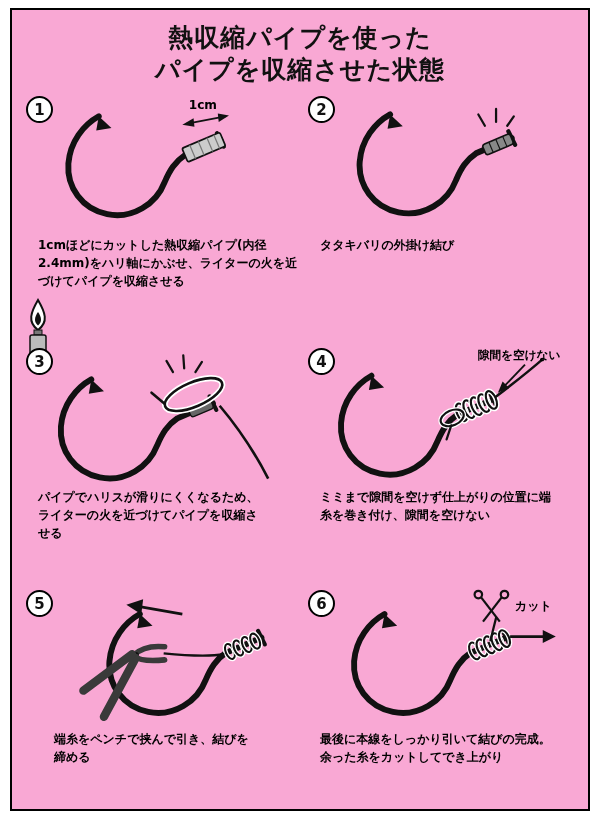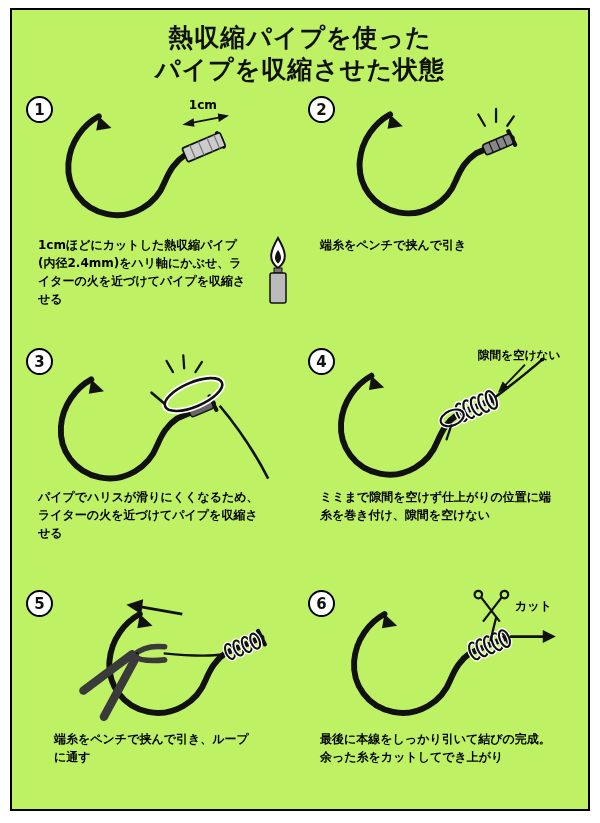--- a/index.html
+++ b/index.html
@@ -3,21 +3,21 @@
 <meta charset="utf-8">
 <style>
   html,body { margin:0; padding:0; background:#ffffff; }
   body {
     width:600px; height:823px; position:relative;
     font-family:"DejaVu Sans", sans-serif; color:#111;
   }
   .frame {
     position:absolute; left:10px; top:8px; right:10px; bottom:12px;
     border:2px solid #000; box-sizing:border-box; padding:4px 6px;
-    background:#bef264;
+    background:#f9a8d4;
   }
   .title {
     text-align:center; font-weight:bold; font-size:25px; line-height:1.28;
     margin-top:8px; letter-spacing:1px;
   }
   .steps {
     display:grid; grid-template-columns:1fr 1fr;
     grid-template-rows:252px 242px 1fr;
     margin-top:6px;
   }
@@ -26,21 +26,21 @@
     position:absolute; top:4px; left:8px; width:27px; height:27px;
     border:2px solid #000; border-radius:50%; box-sizing:border-box;
     display:flex; align-items:center; justify-content:center;
     font-weight:bold; font-size:15px; background:#fff; z-index:2;
   }
   .illus { display:block; margin:0 auto; }
   .caption {
     font-size:12px; font-weight:bold; line-height:1.5;
     padding:2px 6px 0 20px; color:#000;
   }
-  .cap-row { display:flex; align-items:flex-start; gap:6px; padding-right:2px; }
+  .cap-row { display:flex; align-items:flex-start; gap:6px; padding-right:2px;flex-direction:column; }
   .cap-row .caption { flex:1; padding-right:0; }
   svg .ink { stroke:#111; fill:none; }
   svg text { fill:#000; }
 </style>
 </head>
 <body>
 
 <svg width="0" height="0" style="position:absolute" aria-hidden="true">
   <symbol id="hook-shape" viewBox="0 0 210 160">
     <path class="ink" stroke-width="7" stroke-linecap="round" d="M58 24 C40 34, 24 54, 22 80 C20 108, 38 134, 68 140 C98 146, 126 128, 136 102 C142 88, 148 78, 160 70 L202 52"></path>
@@ -95,21 +95,21 @@
           <line x1="188" y1="48" x2="188" y2="60" stroke="#111" stroke-width="1.2"></line>
           <line x1="196" y1="48" x2="196" y2="60" stroke="#111" stroke-width="1.2"></line>
           <line x1="204" y1="48" x2="204" y2="60" stroke="#111" stroke-width="1.2"></line>
         </g>
         <g stroke="#111" stroke-width="2.4" stroke-linecap="round">
           <line x1="182" y1="34" x2="175" y2="22"></line>
           <line x1="194" y1="30" x2="194" y2="16"></line>
           <line x1="206" y1="34" x2="213" y2="24"></line>
         </g>
       </svg>
-      <div class="caption" style="max-width:150px">端糸をペンチで挟んで引き</div>
+      <div class="caption" style="max-width:150px">タタキバリの外掛け結び</div>
     </div>
 
     <div class="step">
       <div class="num">3</div>
       <svg class="illus" width="252" height="140" viewBox="0 0 270 150">
         <use href="#hook-shape" x="10" y="14" width="190" height="145"></use>
         <rect x="167" y="62" width="26" height="10" rx="3" fill="#666" stroke="#111" stroke-width="1.4" transform="rotate(-23 180 67)"></rect>
         <g>
           <ellipse cx="172" cy="52" rx="33" ry="13" transform="rotate(-23 172 52)" stroke="#fff" stroke-width="6.5" fill="none"></ellipse>
           <ellipse cx="172" cy="52" rx="33" ry="13" transform="rotate(-23 172 52)" stroke="#111" stroke-width="2.8" fill="none"></ellipse>
@@ -176,21 +176,21 @@
           <path d="M141 77 C122 79, 112 76, 108 73" stroke="#3a3a3a" stroke-width="6" fill="none" stroke-linecap="round"></path>
           <circle cx="110" cy="72" r="3.5" fill="#111"></circle>
           <path d="M110 75 L76 138" stroke="#3a3a3a" stroke-width="9" stroke-linecap="round"></path>
           <path d="M106 71 L54 110" stroke="#3a3a3a" stroke-width="9" stroke-linecap="round"></path>
         </g>
         <g>
           <line x1="160" y1="28" x2="108" y2="19" stroke="#111" stroke-width="3"></line>
           <polygon points="100,18 118,12 116,28" fill="#111"></polygon>
         </g>
       </svg>
-      <div class="caption" style="max-width:200px;padding-left:36px">端糸をペンチで挟んで引き、ループに通す</div>
+      <div class="caption" style="max-width:200px;padding-left:36px">端糸をペンチで挟んで引き、結びを締める</div>
     </div>
 
     <div class="step">
       <div class="num">6</div>
       <svg class="illus" width="252" height="140" viewBox="0 0 270 150">
         <use href="#hook-shape" x="22" y="6" width="190" height="145"></use>
         <g>
           <ellipse cx="171" cy="67.4" rx="5" ry="9.5" transform="rotate(-23 171 67.4)" stroke="#fff" stroke-width="5" fill="none"></ellipse>
           <ellipse cx="171" cy="67.4" rx="5" ry="9.5" transform="rotate(-23 171 67.4)" stroke="#111" stroke-width="2.3" fill="none"></ellipse>
           <ellipse cx="179" cy="64.1" rx="5" ry="9.5" transform="rotate(-23 179 64.1)" stroke="#fff" stroke-width="5" fill="none"></ellipse>

